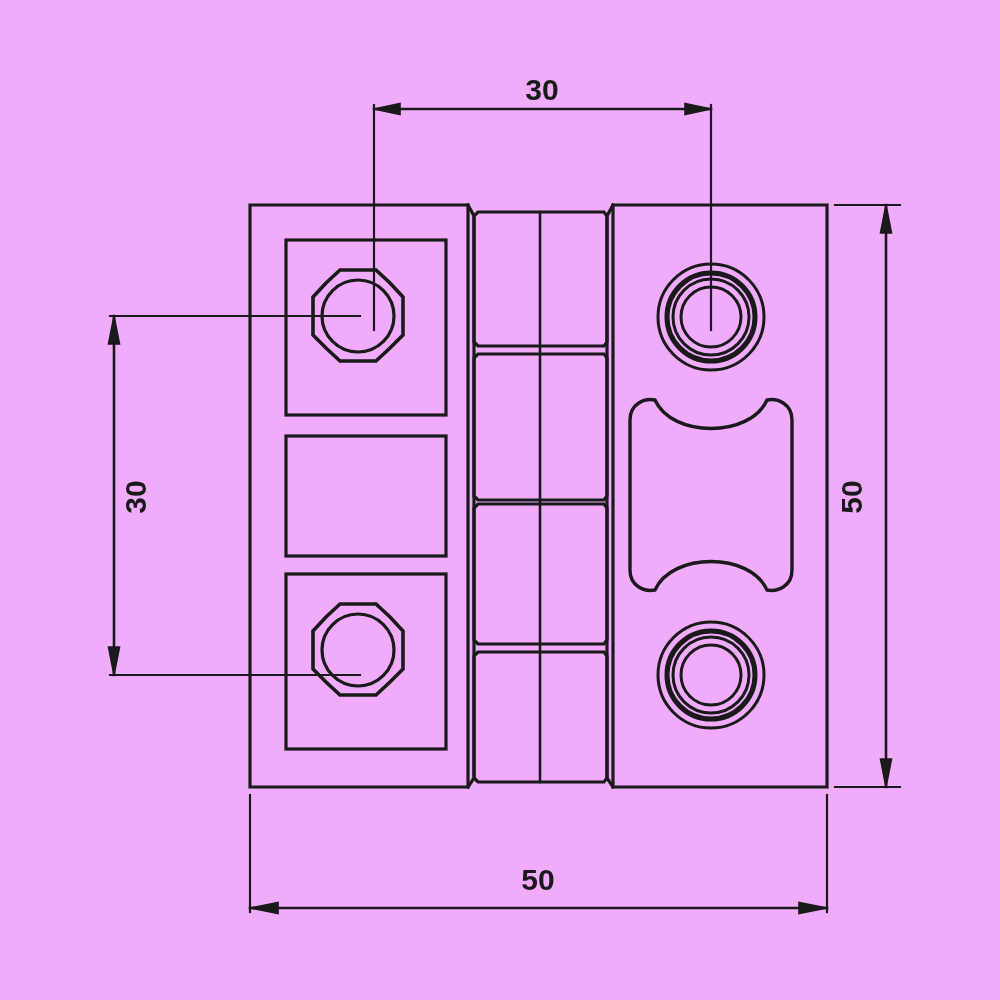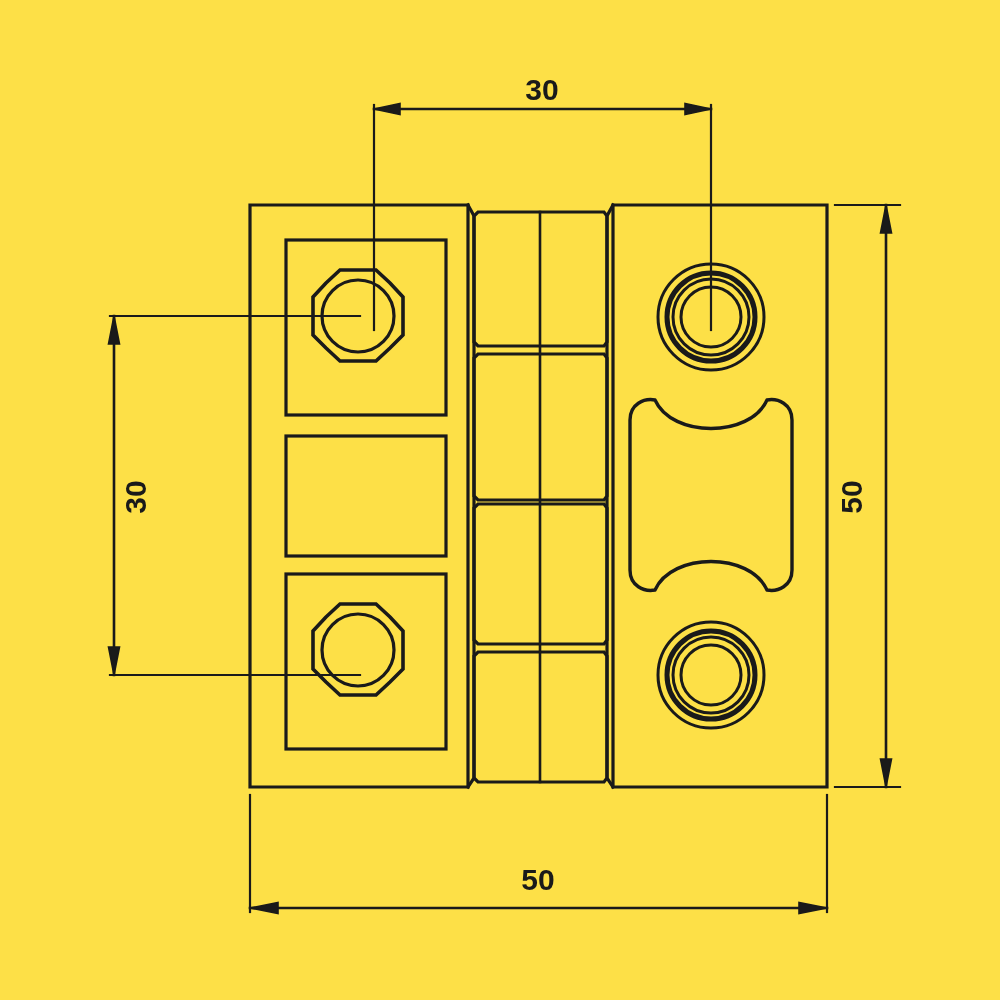--- a/index.html
+++ b/index.html
@@ -1,18 +1,18 @@
 <!DOCTYPE html>
 <html><head>
 <meta charset="utf-8">
 <style>
   html,body{margin:0;padding:0;background:#ffffff;}
   body{width:1000px;height:1000px;overflow:hidden;
        font-family:"Liberation Sans",sans-serif;}
-  #stage{position:relative;width:1000px;height:1000px;background:#fde047;}
+  #stage{position:relative;width:1000px;height:1000px;background:#f0abfc;}
   svg{display:block;}
   .dimtext{font-family:"Liberation Sans",sans-serif;font-weight:bold;
            font-size:30px;fill:#1a1a1a;}
 </style>
 </head>
 <body>
 
 <div id="stage">
 <svg width="1000" height="1000" viewBox="0 0 1000 1000">
 

